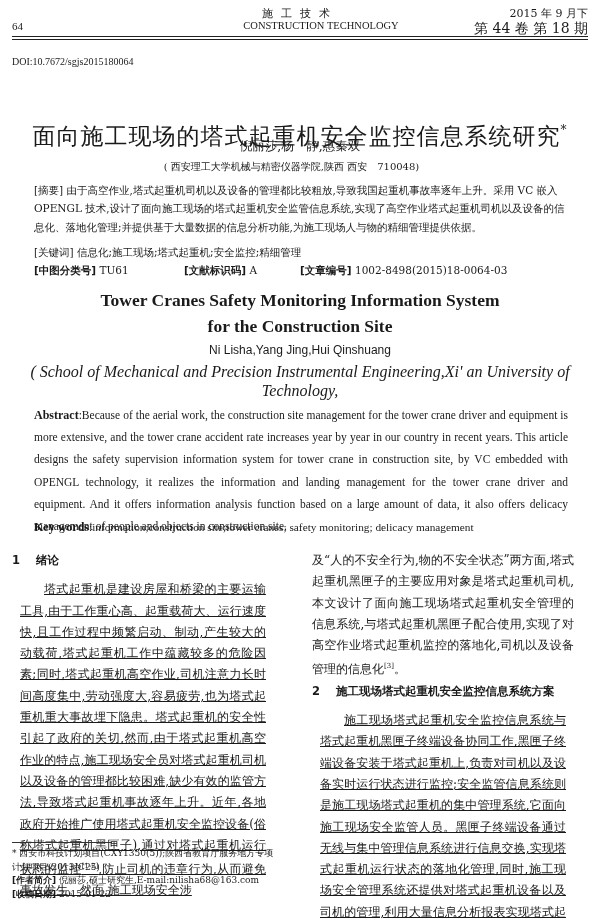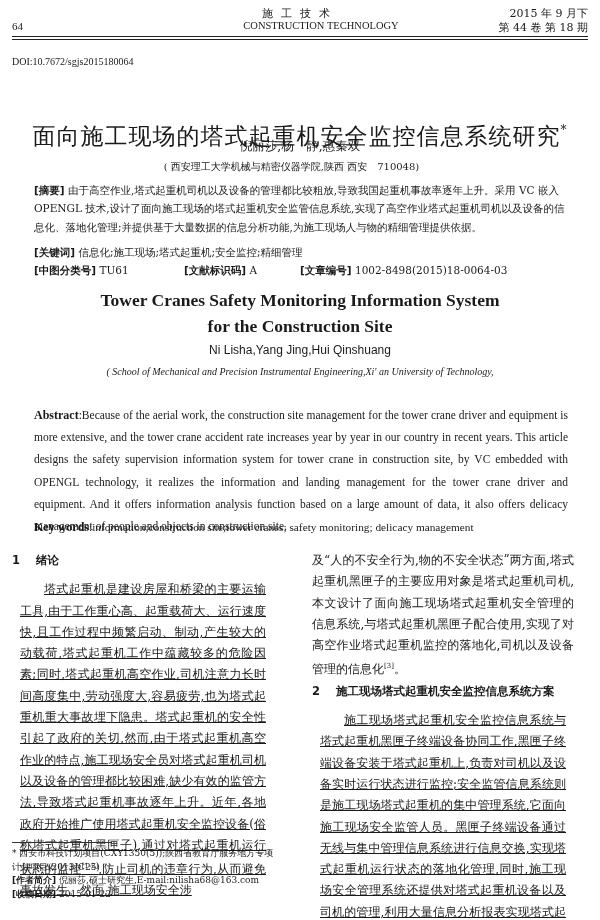--- a/index.html
+++ b/index.html
@@ -6,42 +6,42 @@
   body {
     width: 600px; height: 920px; overflow: hidden; position: relative;
     font-family: "DejaVu Serif", "Liberation Serif", serif; color: #1a1a1a;
   }
   .abs { position: absolute; }
   
   .hdr-page { left: 12px; top: 20px; font-size: 11px; font-family: "Liberation Serif", serif; }
   .hdr-cn { left: 0; width: 600px; top: 6px; text-align: center; font-size: 11px; letter-spacing: 8px; }
   .hdr-en { left: 0; width: 600px; top: 20px; text-align: center; font-size: 10.5px; font-family: "Liberation Serif", serif; padding-left: 21px; }
   .hdr-date { right: 12px; top: 6px; font-size: 11px; text-align: right; }
-  .hdr-vol { right: 12px; top: 20px; font-size: 11px; text-align: right; }
+  .hdr-vol { right: 12px; top: 20px; font-size: 14px; text-align: right; }
   .rule1 { left: 12px; right: 12px; top: 36px; height: 1px; background: #222; }
   .rule2 { left: 12px; right: 12px; top: 38.5px; height: 1px; background: #222; }
   .doi { left: 12px; top: 56px; font-size: 10px; font-family: "Liberation Serif", serif; }
 
   .title-cn { left: 0; width: 600px; top: 86px; text-align: center; font-size: 23px; letter-spacing: 1px; margin-top: 35px; }
   .title-cn sup { font-size: 12px; vertical-align: 10px; }
   .authors-cn { left: 0; width: 600px; top: 138px; text-align: center; font-size: 12.5px; }
   .affil-cn { left: 0; width: 583px; top: 160px; text-align: center; font-size: 10px; }
 
   .cn-block { left: 34px; width: 534px; font-size: 10.5px; line-height: 18.4px; }
-  .cn-block b { font-family: "DejaVu Sans", sans-serif; font-weight: bold; }
+  .cn-block b { font-family: "DejaVu Sans", sans-serif; font-weight: normal; }
   .abstract-cn { top: 181px; }
   .keywords-cn { top: 243px; }
   .meta-row { top: 264px; left: 34px; width: 534px; font-size: 10.5px; }
   .meta-row span.cell { position: absolute; white-space: nowrap; }
   .meta-row b { font-family: "DejaVu Sans", sans-serif; font-weight: bold; }
 
   .title-en { left: 0; width: 600px; top: 287px; text-align: center;
     font-family: "Liberation Serif", serif; font-weight: bold; font-size: 17.5px; line-height: 26px; }
   .authors-en { left: 0; width: 600px; top: 343px; text-align: center; font-family: "Liberation Sans", sans-serif; font-size: 12px; }
-  .affil-en { left: 0; width: 600px; top: 362px; text-align: center; font-family: "Liberation Serif", serif; font-style: italic; font-size: 10px; line-height: 19px; }
+  .affil-en { left: 0; width: 600px; top: 362px; text-align: center; font-family: "Liberation Serif", serif; font-style: italic; font-size: 16px; line-height: 19px; }
 
   .abstract-en { left: 34px; width: 534px; top: 404px; font-family: "Liberation Serif", serif; font-size: 11.5px; line-height: 22.2px; text-align: justify; }
   .abstract-en b { font-weight: bold; font-size: 12px; }
   .keywords-en { left: 34px; width: 560px; top: 520px; font-family: "Liberation Serif", serif; font-size: 11.3px; white-space: nowrap; }
   .keywords-en b { font-weight: bold; font-size: 12px; }
 
   .col { top: 550px; width: 262px; font-size: 12px; line-height: 21.3px; text-align: justify; }
   .col-left { left: 12px; }
   .col-right { left: 312px; }
   .sec-head { font-family: "DejaVu Sans", sans-serif; font-weight: bold; font-size: 11.5px; }

